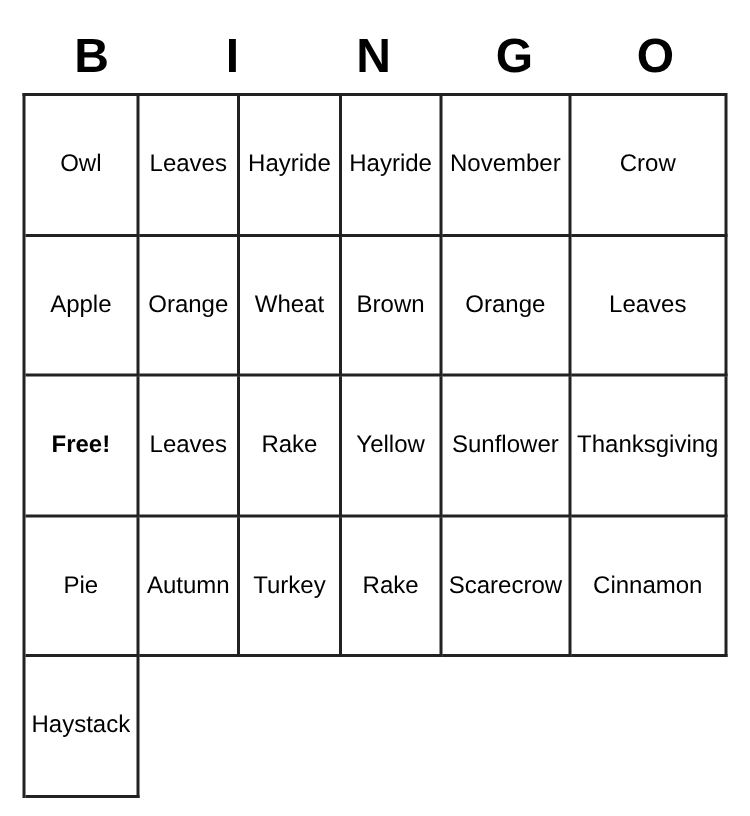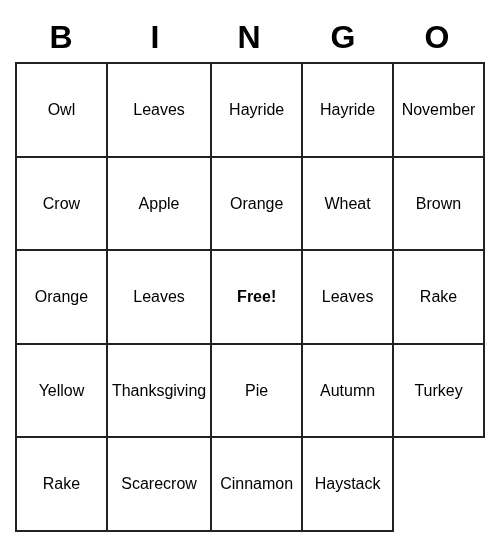--- a/index.html
+++ b/index.html
@@ -31,21 +31,21 @@
       display: flex;
       align-items: center;
       justify-content: center;
       font-size: 32px;
       font-weight: bold;
       letter-spacing: 2px;
     }
 
     .bingo-grid {
       display: grid;
-      grid-template-columns: repeat(5, 1fr);
+      grid-template-columns: repeat(6, 1fr);
       grid-template-rows: repeat(5, 1fr);
       flex: 1;
       border-top: 2px solid #222;
       border-left: 2px solid #222;
     }
 
     .bingo-cell {
       border-right: 2px solid #222;
       border-bottom: 2px solid #222;
       display: flex;
@@ -118,20 +118,23 @@
       <div class="bingo-cell">
         <span class="cell-text sm">Leaves</span>
       </div>
       <div class="bingo-cell">
         <span class="cell-text xl">Rake</span>
       </div>
       <div class="bingo-cell">
         <span class="cell-text lg">Yellow</span>
       </div>
       <div class="bingo-cell">
+        <span class="cell-text sm">Sunflower</span>
+      </div>
+      <div class="bingo-cell">
         <span class="cell-text xs">Thanksgiving</span>
       </div>
       <div class="bingo-cell">
         <span class="cell-text xl">Pie</span>
       </div>
       <div class="bingo-cell">
         <span class="cell-text md">Autumn</span>
       </div>
       <div class="bingo-cell">
         <span class="cell-text lg">Turkey</span>

